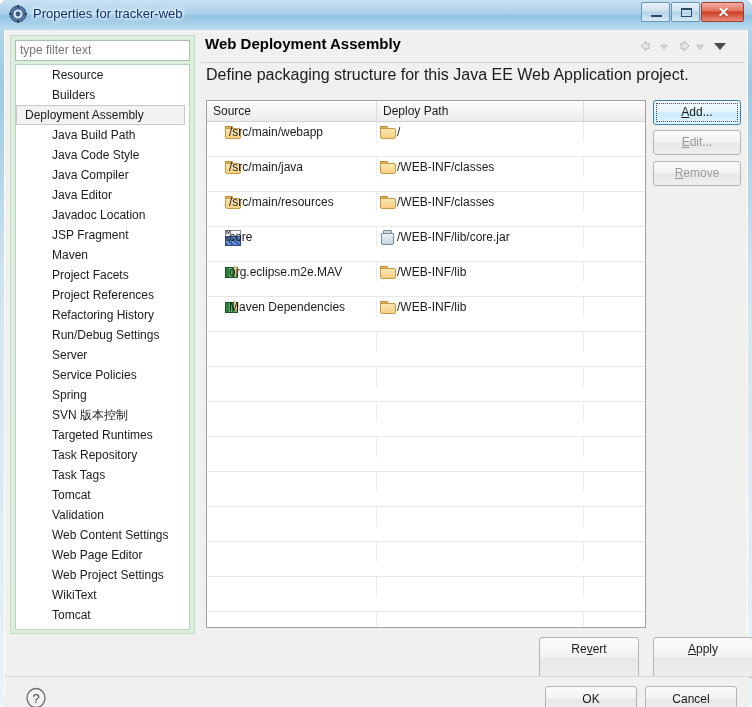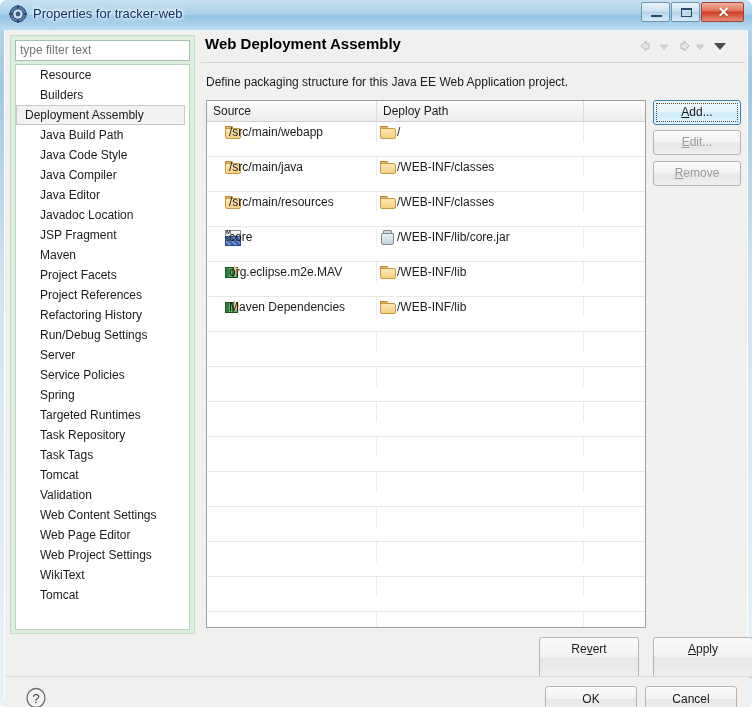--- a/index.html
+++ b/index.html
@@ -102,21 +102,21 @@
   }
   #tree {
     position: absolute; left: 4px; top: 28px;
     width: 175px; height: 566px;
     background: #ffffff;
     border: 1px solid #bcd3be;
     overflow: hidden;
   }
   .tree-item {
     height: 20px; line-height: 20px;
-    padding-left: 24px;
+    padding-left: 36px;
     font-size: 12px; color: #1b1b1b;
     white-space: nowrap;
     cursor: default;
   }
   .tree-item.selected {
     background: #f2f2f2;
     border: 1px solid #c9c9c9;
     height: 20px; line-height: 18px;
     padding-left: 8px;
     margin-right: 4px;
@@ -133,22 +133,22 @@
     width: 543px; height: 1px;
     background: #d3d3d3;
   }
   #nav-icons {
     position: absolute; left: 634px; top: 8px;
     width: 104px; height: 18px;
   }
   .nav-ico { position: absolute; top: 0; cursor: default; }
 
   #page-desc {
-    position: absolute; left: 201px; top: 45px;
-    font-size: 12px; color: #1b1b1b;
+    position: absolute; left: 201px; top: 36px;
+    font-size: 16px; color: #1b1b1b;
     white-space: nowrap;
   }
 
   
   #table-wrap {
     position: absolute; left: 201px; top: 70px;
     width: 440px; height: 528px;
     background: #ffffff;
     border: 1px solid #a0a0a0;
     overflow: hidden;
@@ -391,20 +391,21 @@
           <div class="tree-item"><span>Javadoc Location</span></div>
           <div class="tree-item"><span>JSP Fragment</span></div>
           <div class="tree-item"><span>Maven</span></div>
           <div class="tree-item"><span>Project Facets</span></div>
           <div class="tree-item"><span>Project References</span></div>
           <div class="tree-item"><span>Refactoring History</span></div>
           <div class="tree-item"><span>Run/Debug Settings</span></div>
           <div class="tree-item"><span>Server</span></div>
           <div class="tree-item"><span>Service Policies</span></div>
           <div class="tree-item"><span>Spring</span></div>
+          <div class="tree-item"><span>SVN 版本控制</span></div>
           <div class="tree-item"><span>Targeted Runtimes</span></div>
           <div class="tree-item"><span>Task Repository</span></div>
           <div class="tree-item"><span>Task Tags</span></div>
           <div class="tree-item"><span>Tomcat</span></div>
           <div class="tree-item"><span>Validation</span></div>
           <div class="tree-item"><span>Web Content Settings</span></div>
           <div class="tree-item"><span>Web Page Editor</span></div>
           <div class="tree-item"><span>Web Project Settings</span></div>
           <div class="tree-item"><span>WikiText</span></div>
           <div class="tree-item"><span>Tomcat</span></div>

